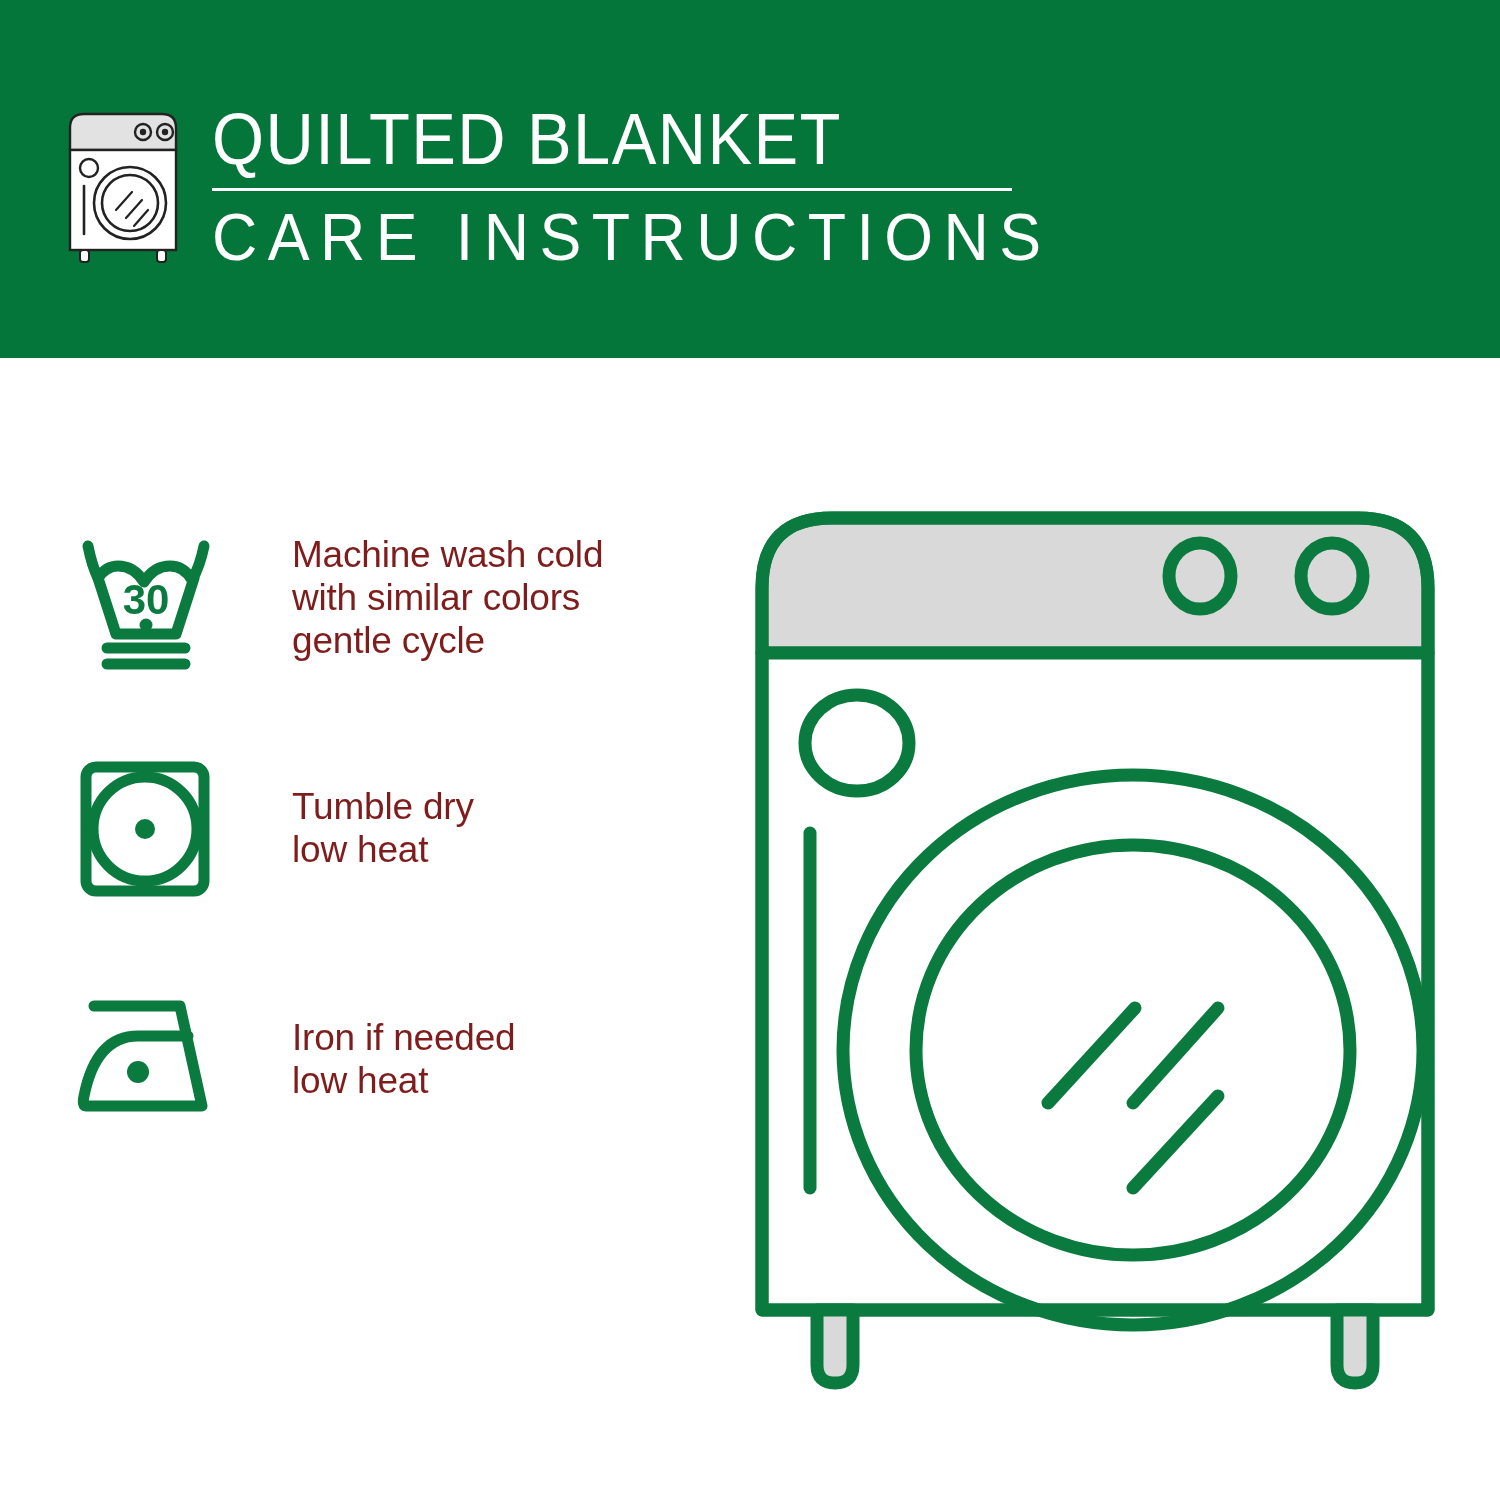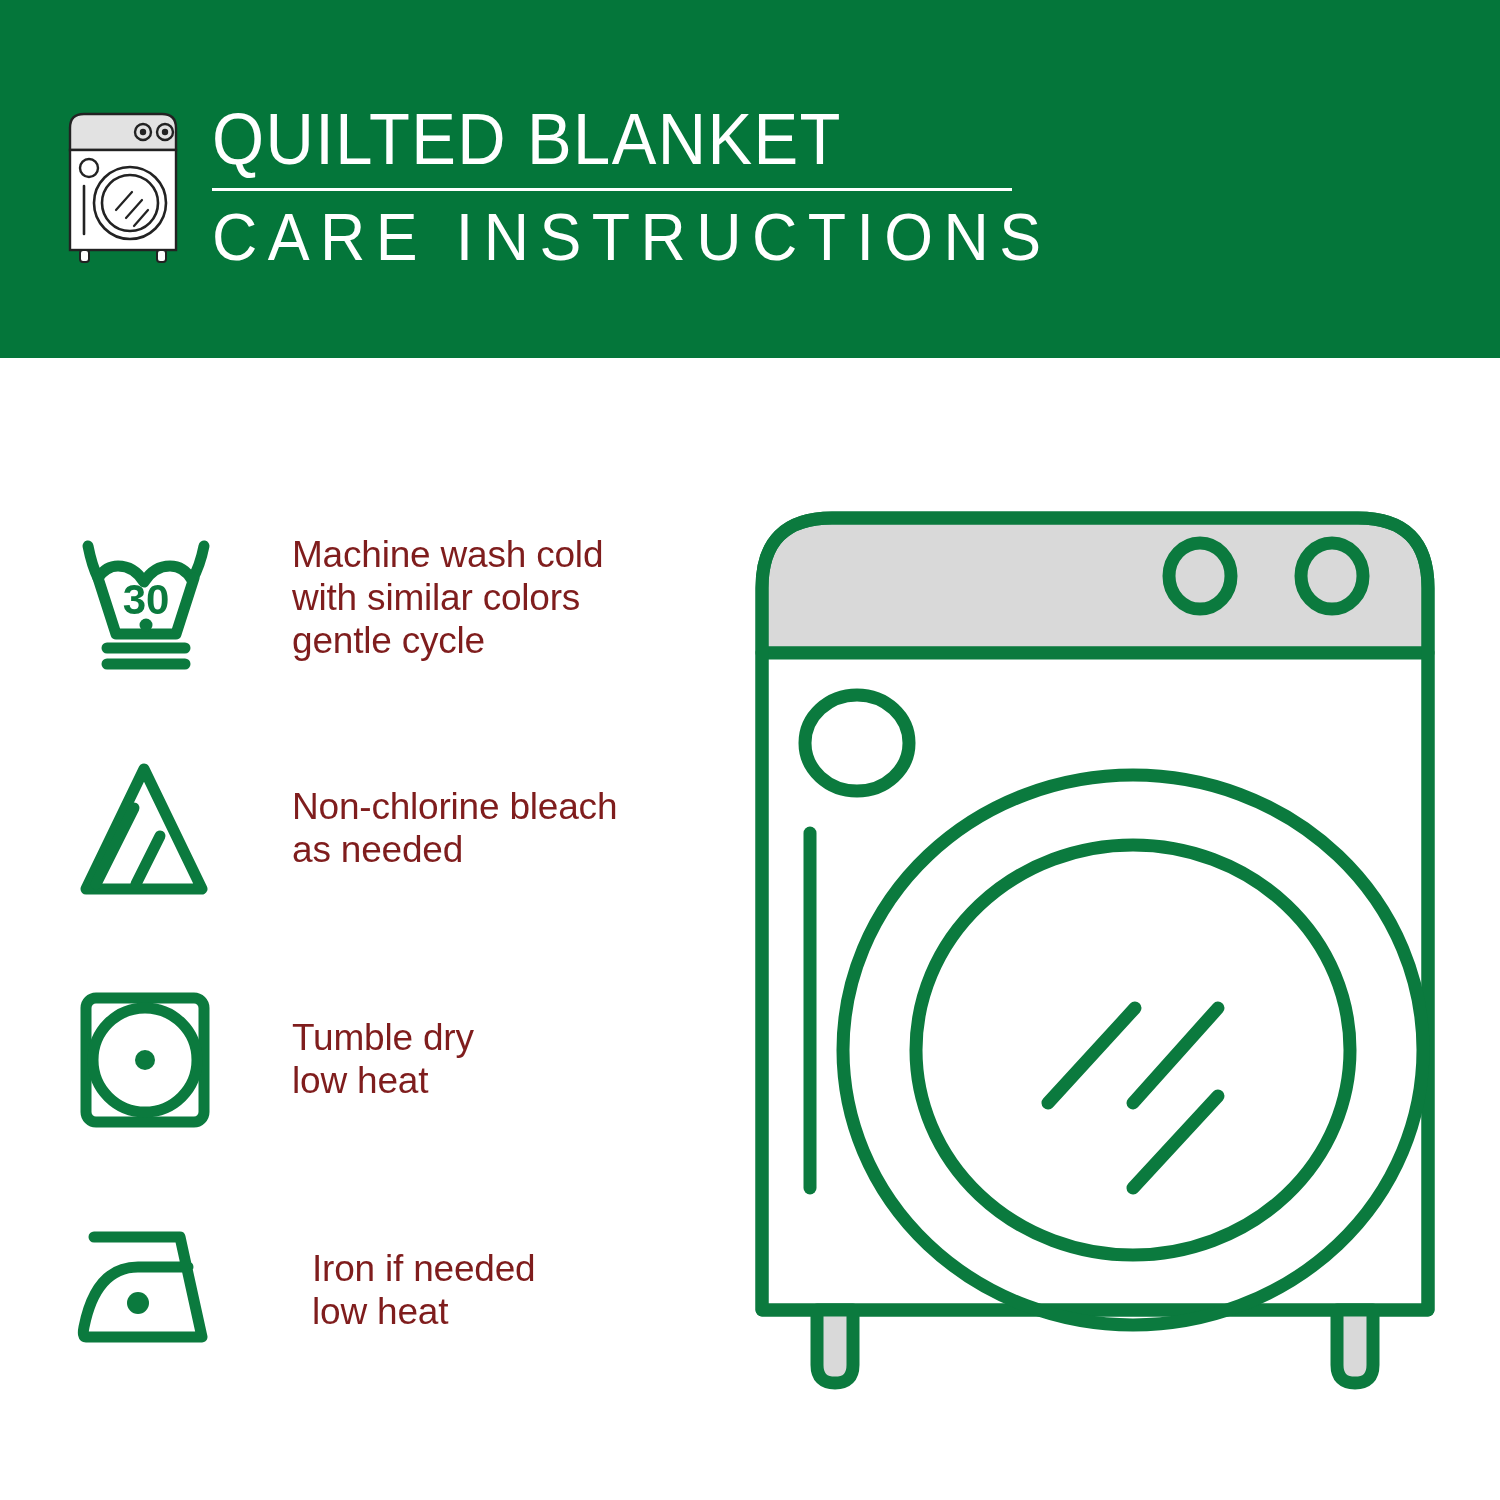--- a/index.html
+++ b/index.html
@@ -92,21 +92,21 @@
     left: 72px;
     top: 150px;
     width: 640px;
   }
   .symbol-row {
     display: flex;
     align-items: center;
     height: 178px;
     margin-bottom: 53px;
   }
-  .symbol-row:last-child { margin-bottom: 0; gap: 20px; }
+  .symbol-row:last-child { margin-bottom: 0; }
   .symbol-icon {
     flex: 0 0 auto;
     width: 168px;
     height: 150px;
     display: flex;
     align-items: center;
     justify-content: flex-start;
   }
   .symbol-label {
     margin-left: 52px;
@@ -191,33 +191,20 @@
 
             <text x="74" y="92" font-family="'Liberation Sans', sans-serif" font-size="42" font-weight="700" fill="#0b7a3e" text-anchor="middle">30</text>
             <circle cx="74" cy="103" r="6.5" fill="#0b7a3e"></circle>
           </svg>
         </span>
         <span class="symbol-label">Machine wash cold
 with similar colors
 gentle cycle</span>
       </div>
 
-      <div class="symbol-row">
-        <span class="symbol-icon">
-          <svg viewBox="0 0 168 150" width="168" height="150">
-            <g fill="none" stroke="#0b7a3e" stroke-width="11" stroke-linecap="round" stroke-linejoin="round">
-              <path d="M72 16 L130 136 L14 136 Z"></path>
-              <line x1="62" y1="55" x2="24" y2="131"></line>
-              <line x1="88" y1="83" x2="64" y2="131"></line>
-            </g>
-          </svg>
-        </span>
-        <span class="symbol-label">Non-chlorine bleach
-as needed</span>
-      </div>
 
       <div class="symbol-row">
         <span class="symbol-icon">
           <svg viewBox="0 0 168 150" width="168" height="150">
             <g fill="none" stroke="#0b7a3e" stroke-width="11" stroke-linejoin="round">
               <rect x="14" y="14" width="118" height="124" rx="10"></rect>
               <circle cx="73" cy="76" r="52"></circle>
             </g>
             <circle cx="73" cy="76" r="10" fill="#0b7a3e"></circle>
           </svg>

